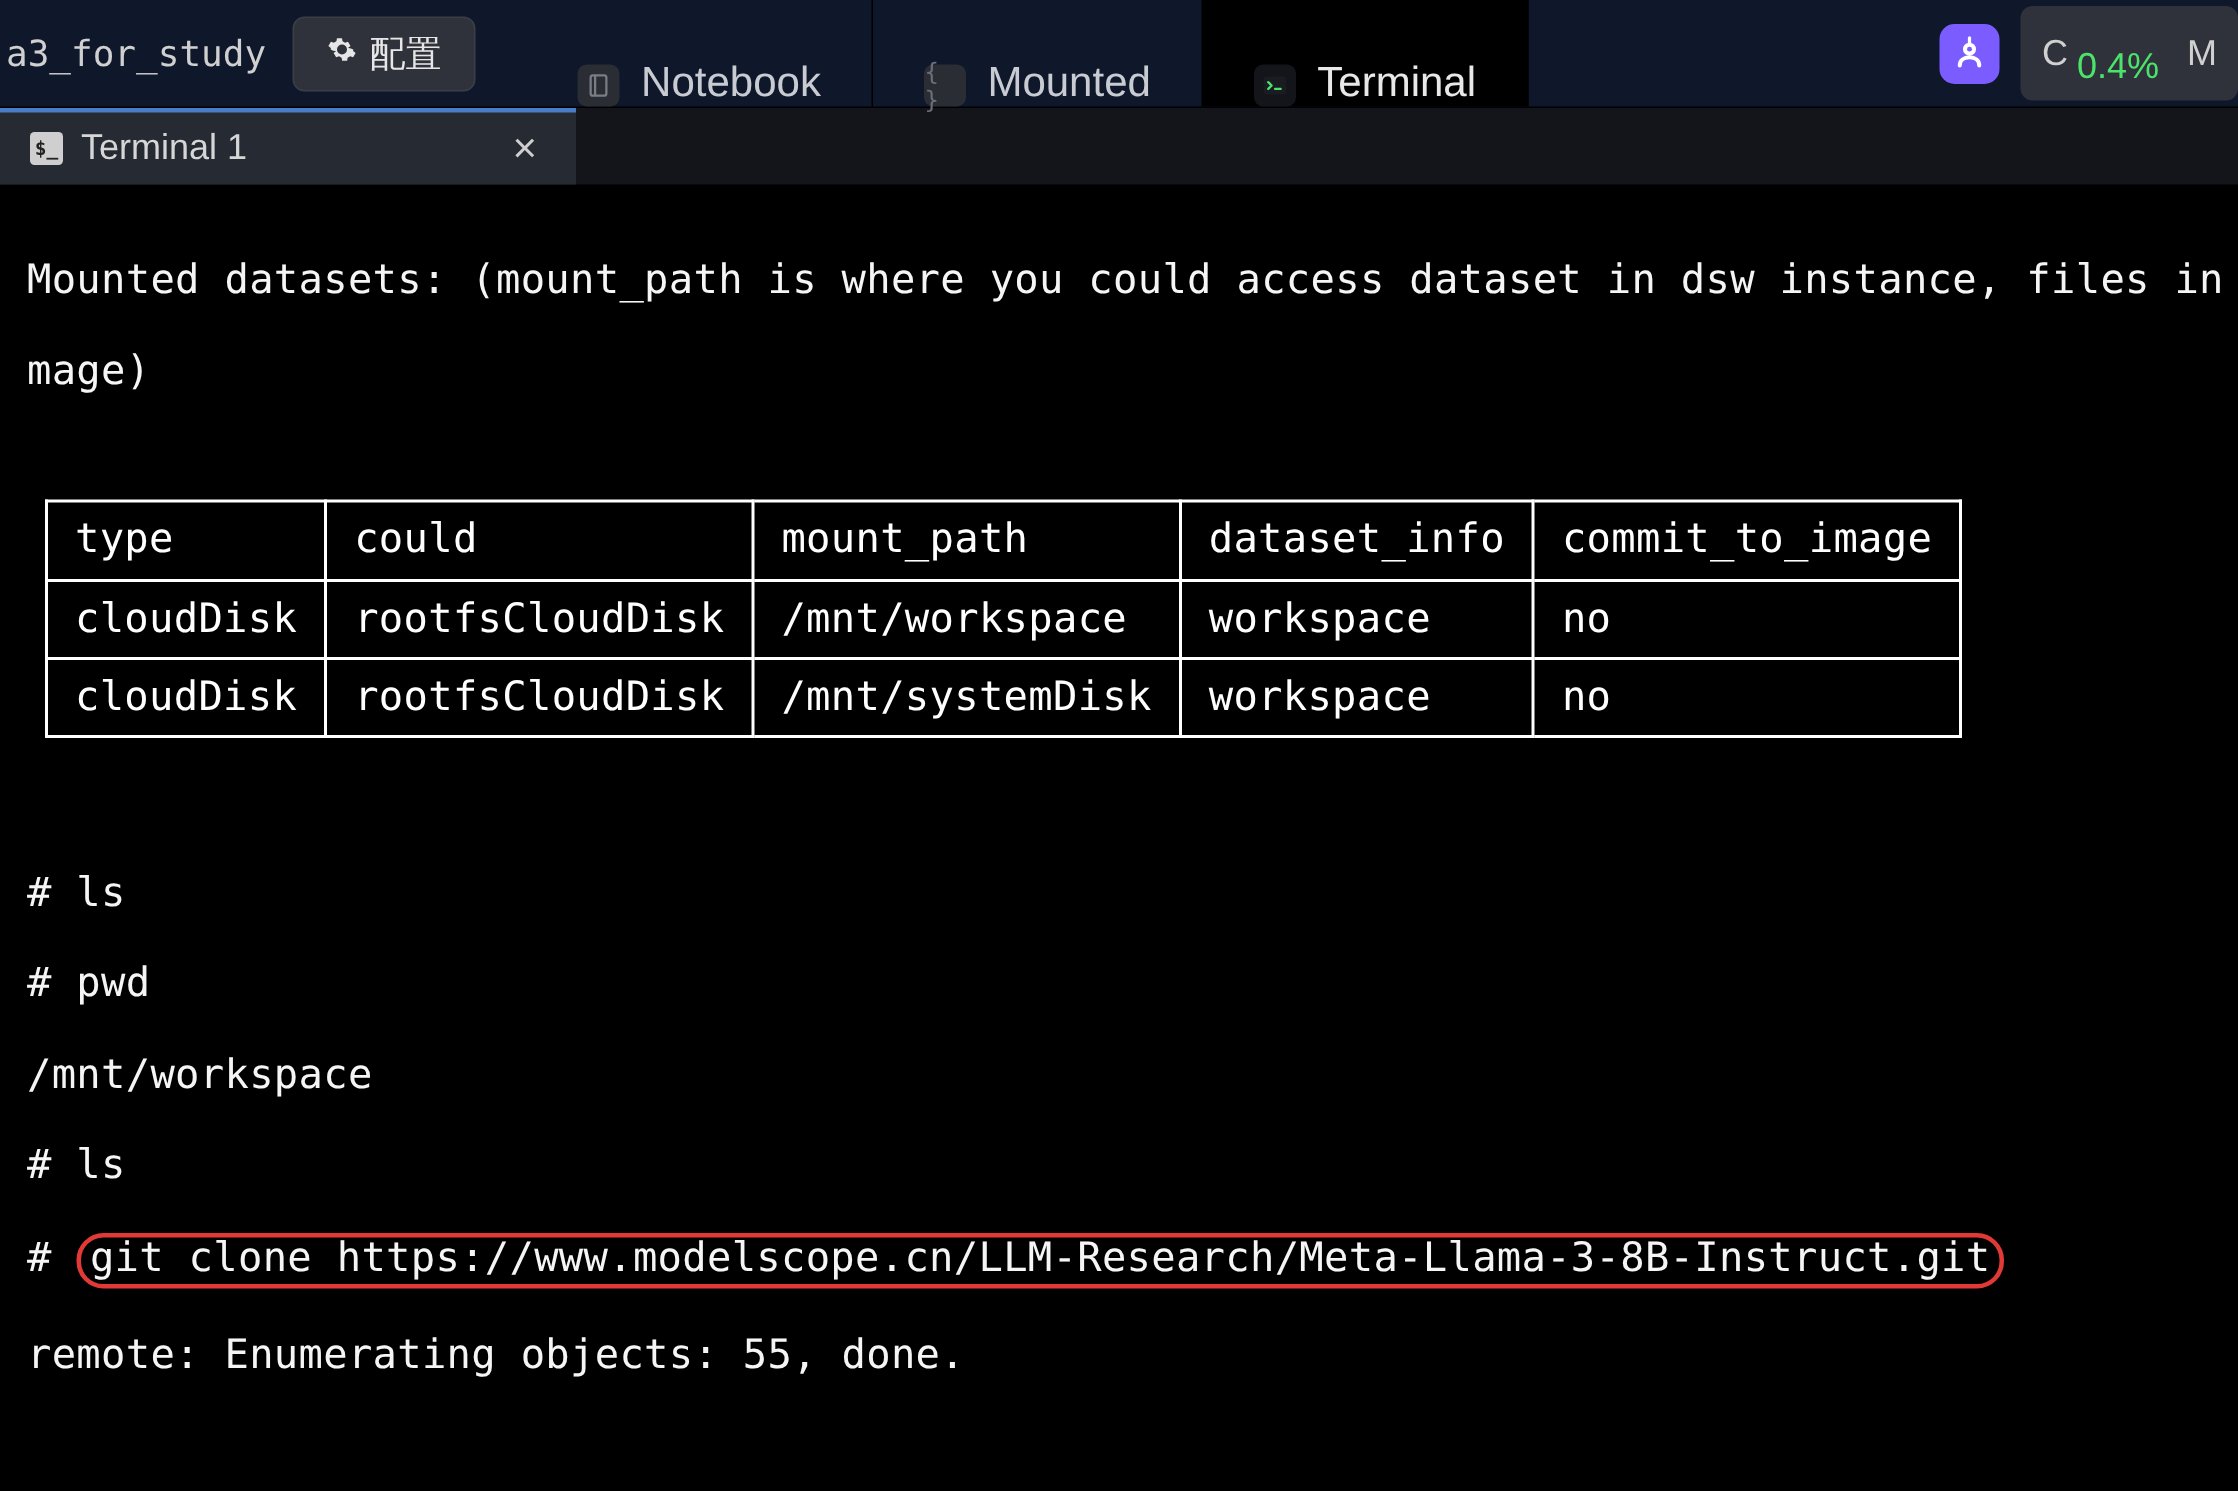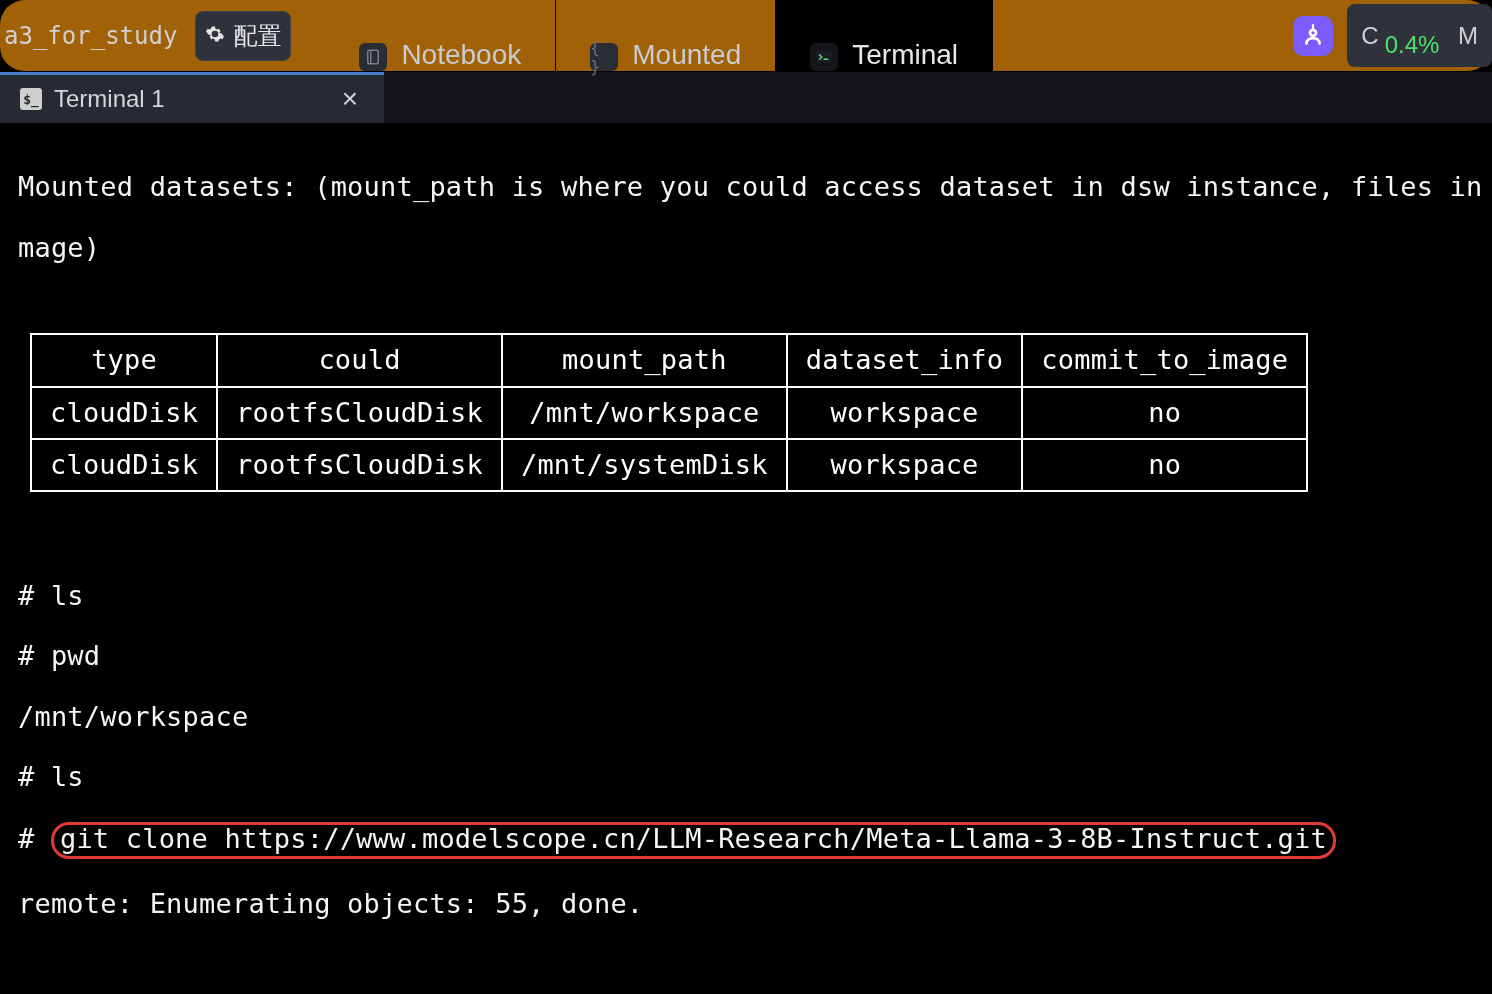--- a/index.html
+++ b/index.html
@@ -8,39 +8,38 @@
     height: 994px;
     background: #000;
     font-family: "SF Mono", "Menlo", "Consolas", monospace;
     overflow: hidden;
     color: #fff;
   }
   .topbar {
     display: flex;
     align-items: center;
     height: 72px;
-    background: #a16207;
+    background: #0f172a;
     border-bottom: 1px solid #000;
     padding-left: 0;
-    border-radius: 25px;
   }
   .workspace-name {
     color: #d0d0d0;
     font-size: 24px;
     padding: 0 18px 0 4px;
     font-family: "SF Mono", monospace;
   }
   .config-btn {
     display: flex;
     align-items: center;
     gap: 8px;
     background: #2f323a;
     border: 1px solid #3c3f48;
     border-radius: 8px;
-    padding: 8px 9px;
+    padding: 8px 22px;
     color: #e6e6e6;
     font-size: 24px;
     cursor: pointer;
     margin-right: 34px;
   }
   .config-btn svg { width: 20px; height: 20px; fill: #e6e6e6; }
   .main-tabs {
     display: flex;
     height: 100%;
     flex: 1;
@@ -148,21 +147,21 @@
   }
   .terminal-area .line { white-space: pre; }
 
   table.mnt {
     border-collapse: collapse;
     margin: 10px 0 28px 12px;
   }
   table.mnt th, table.mnt td {
     border: 2px solid #fff;
     padding: 10px 18px;
-    text-align: center;
+    text-align: left;
     font-weight: normal;
     font-size: 27px;
     color: #fff;
   }
 
   .hl {
     border: 3px solid #e13a36;
     border-radius: 18px;
     padding: 0 6px 2px 6px;
     display: inline-block;

